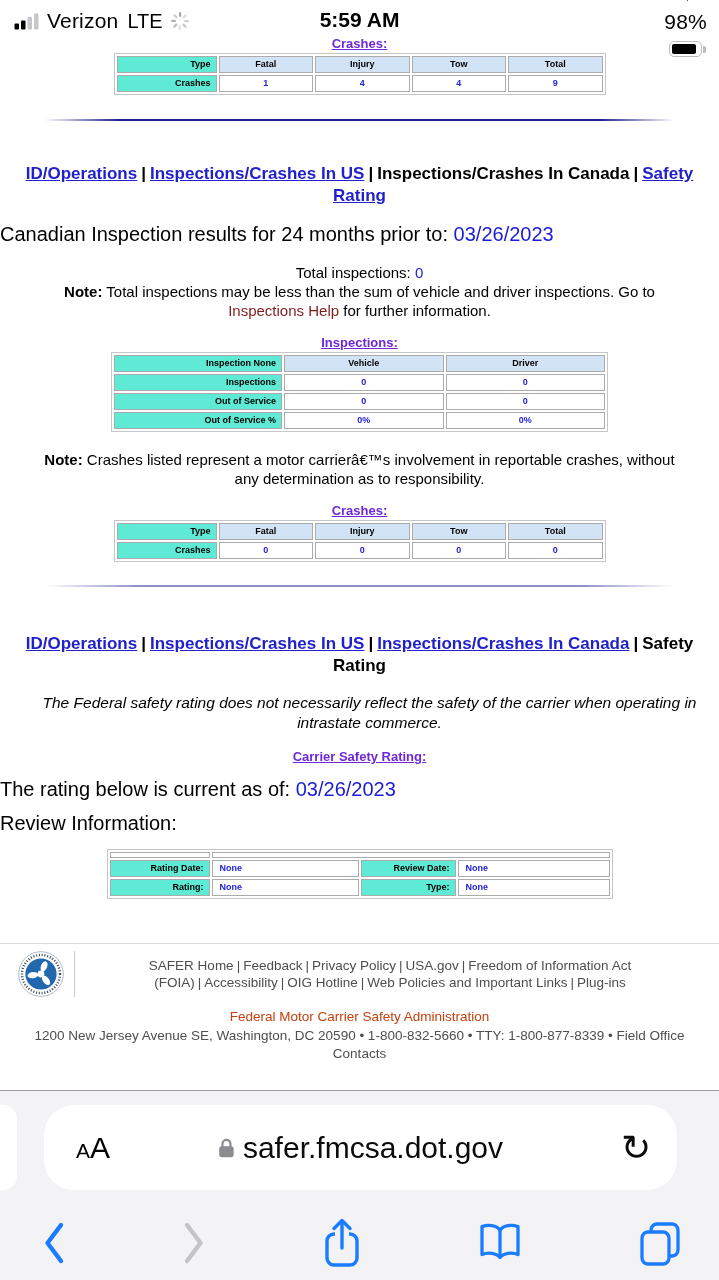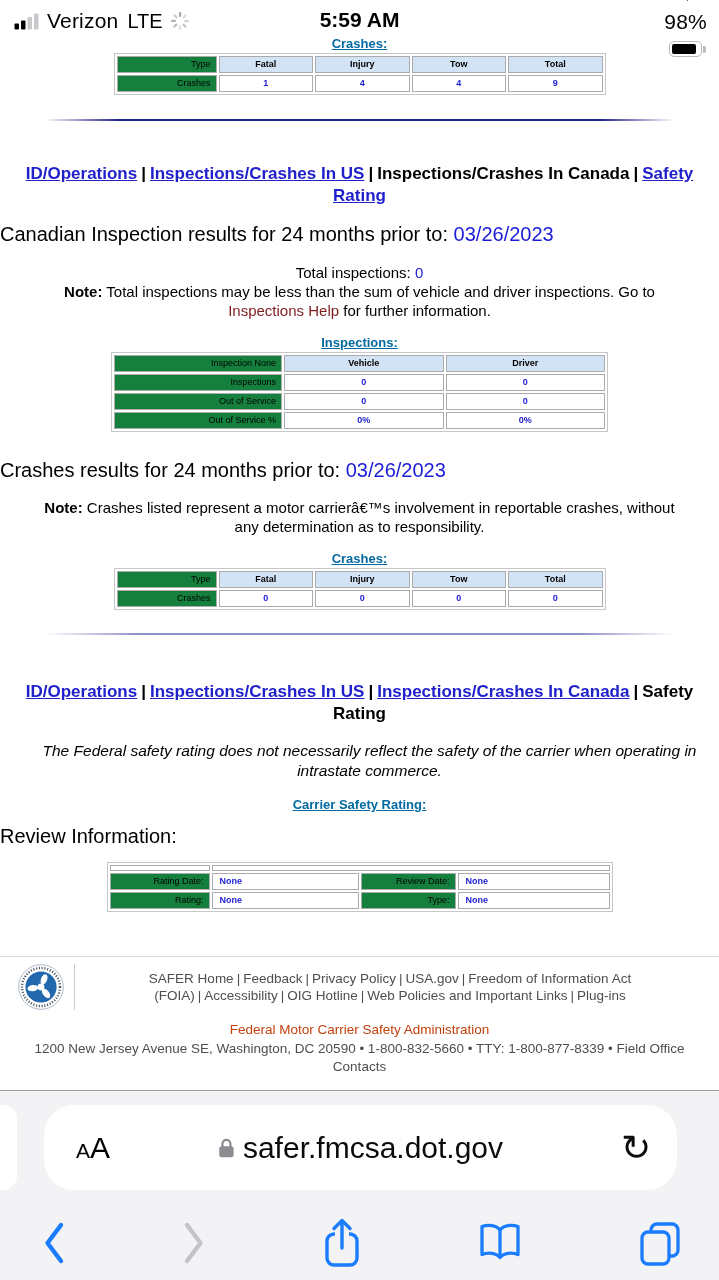--- a/index.html
+++ b/index.html
@@ -15,39 +15,39 @@
   .statusbar { height:34px; display:flex; align-items:center; padding:8px 12px 0 14px; position:relative; }
   .st-left { display:flex; align-items:center; gap:7px; z-index:2; }
   .st-carrier { font-size:21px; letter-spacing:.2px; }
   .st-net { font-size:20px; margin-left:2px; }
   .st-time { position:absolute; left:0; right:0; top:8px; text-align:center; font-weight:700; font-size:21px; }
   .st-right { margin-left:auto; display:flex; align-items:center; gap:7px; z-index:2;flex-direction:column; }
   .st-batt { position:relative; width:33px; height:16px; border:1.5px solid #babac0; border-radius:5px; padding:2px; }
   .st-batt-fill { width:88%; height:100%; background:#000; border-radius:2px; }
   .st-batt-nub { position:absolute; right:-5px; top:4px; width:3px; height:7px; background:#babac0; border-radius:0 2px 2px 0; }
   .linkhead { text-align:center; font-size:13px; line-height:15px; font-weight:700; margin-top:2px; }
-  .linkhead a, .linkhead span { color:#0369a1; text-decoration:underline; cursor:pointer; }
+  .linkhead a, .linkhead span { color:#6d28d9; text-decoration:underline; cursor:pointer; }
   .secthead { font-weight:400; font-size:20px; line-height:20px; }
   .bodytext { text-align:center; font-size:15px; line-height:19px; }
   .date-blue { color:#1b1bd8; }
   .val-blue  { color:#2222d6; }
   .textlink  { color:#7f1d1d; cursor:pointer; }
   .nav { width:690px; margin:0 auto; text-align:center; font-weight:700; font-size:17px; line-height:22px; }
   .nav .navlink { color:#2121cc; text-decoration:underline; cursor:pointer; }
   .nav .navsep { color:#000; padding:0 4px; }
   .nav .navplain { color:#000; }
   
   .hr-navy { height:2px; margin:24px 44px 0; background:linear-gradient(to right, rgba(25,25,140,0), #20208c 12%, #20208c 88%, rgba(25,25,140,0)); }
   .hr-lav  { height:2px; margin:23px 44px 0; background:linear-gradient(to right, rgba(120,120,190,0), #8f8fc8 15%, #8f8fc8 85%, rgba(120,120,190,0)); }
   .hr-gray { border-top:1px solid #dcdcdc; margin-top:44px; }
   
   table.dtable { border-collapse:separate; border-spacing:2px; margin:2px auto 0; background:#fff; border:1px solid #c6c6c6; table-layout:fixed; }
   table.dtable td { border:1px solid #ababab; font-size:9px; line-height:11px; padding:2px 5px; background:#fff; }
   table.dtable td.hd { background:#d3e3f6; font-weight:700; text-align:center; }
-  table.dtable td.lbl { background:#15803d; font-weight:400; text-align:right; }
+  table.dtable td.lbl { background:#5eead4; font-weight:700; text-align:right; }
   table.dtable td.val { color:#2222d6; font-weight:700; text-align:center; }
   table.dtable td.vleft { text-align:left; padding-left:7px; }
   table.dtable tr.emptyrow td { height:6px; padding:0; }
   .t5 { width:492px; }
   .t5 col.c0 { width:100px; }
   .t3 { width:497px; }
   .t3 col.c0 { width:168px; }
   .trat { width:494px; }
   .trat col.r0 { width:100px; } .trat col.r1 { width:147px; }
   .trat col.r2 { width:95px; }  .trat col.r3 { width:152px; }
@@ -182,23 +182,20 @@
       <td class="val">0</td>
     </tr>
     <tr>
       <td class="lbl">Out of Service %</td>
       <td class="val">0%</td>
       <td class="val">0%</td>
     </tr>
   </tbody>
     </table>
 
-  <div class="secthead" style="margin-top:28px;">
-    <span>Crashes results for 24 months prior to:</span> <span class="date-blue">03/26/2023</span>
-  </div>
 
   <div class="bodytext" style="margin-top:18px;">
     <b>Note:</b> <span>Crashes listed represent a motor carrierâ€™s involvement in reportable crashes, without</span><br>
     <span>any determination as to responsibility.</span>
   </div>
 
   <div class="linkhead" style="margin-top:15px;"><span>Crashes:</span></div>
   <table class="dtable t5">
     <colgroup>
         <col class="c0">
@@ -231,20 +228,23 @@
     <span class="navlink">ID/Operations</span><span class="navsep">|</span><span class="navlink">Inspections/Crashes In US</span><span class="navsep">|</span><span class="navlink">Inspections/Crashes In Canada</span><span class="navsep">|</span><span class="navplain">Safety Rating</span>
   </div>
 
   <div class="italicnote" style="margin-top:16px;padding-left:20px;">
     <span>The Federal safety rating does not necessarily reflect the safety of the carrier when operating in</span><br>
     <span>intrastate commerce.</span>
   </div>
 
   <div class="linkhead" style="margin-top:16px;"><span>Carrier Safety Rating:</span></div>
 
+  <div class="secthead" style="margin-top:15px;">
+    <span>The rating below is current as of:</span> <span class="date-blue">03/26/2023</span>
+  </div>
 
   <div class="secthead" style="margin-top:14px;">
     <span>Review Information:</span>
   </div>
 
   <table class="dtable trat" style="margin-top:16px;">
     <colgroup>
         <col class="r0">
         <col class="r1">
         <col class="r2">

